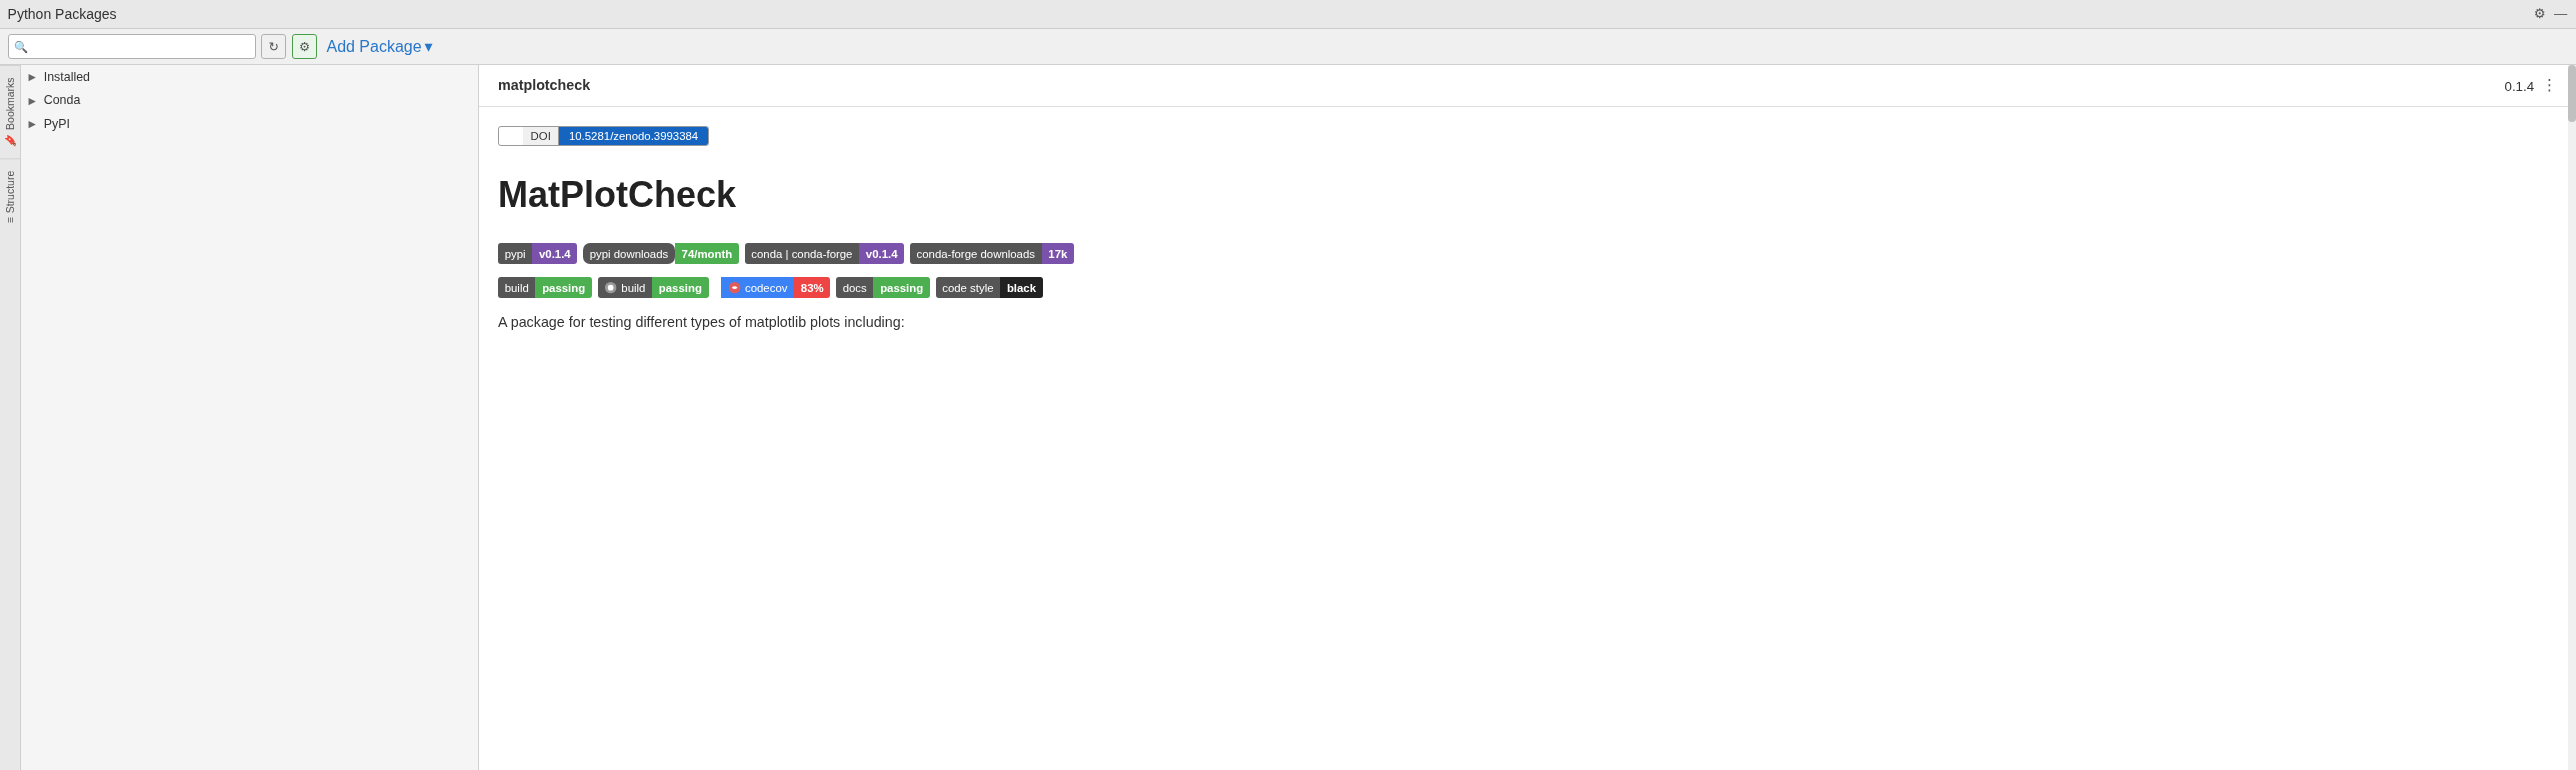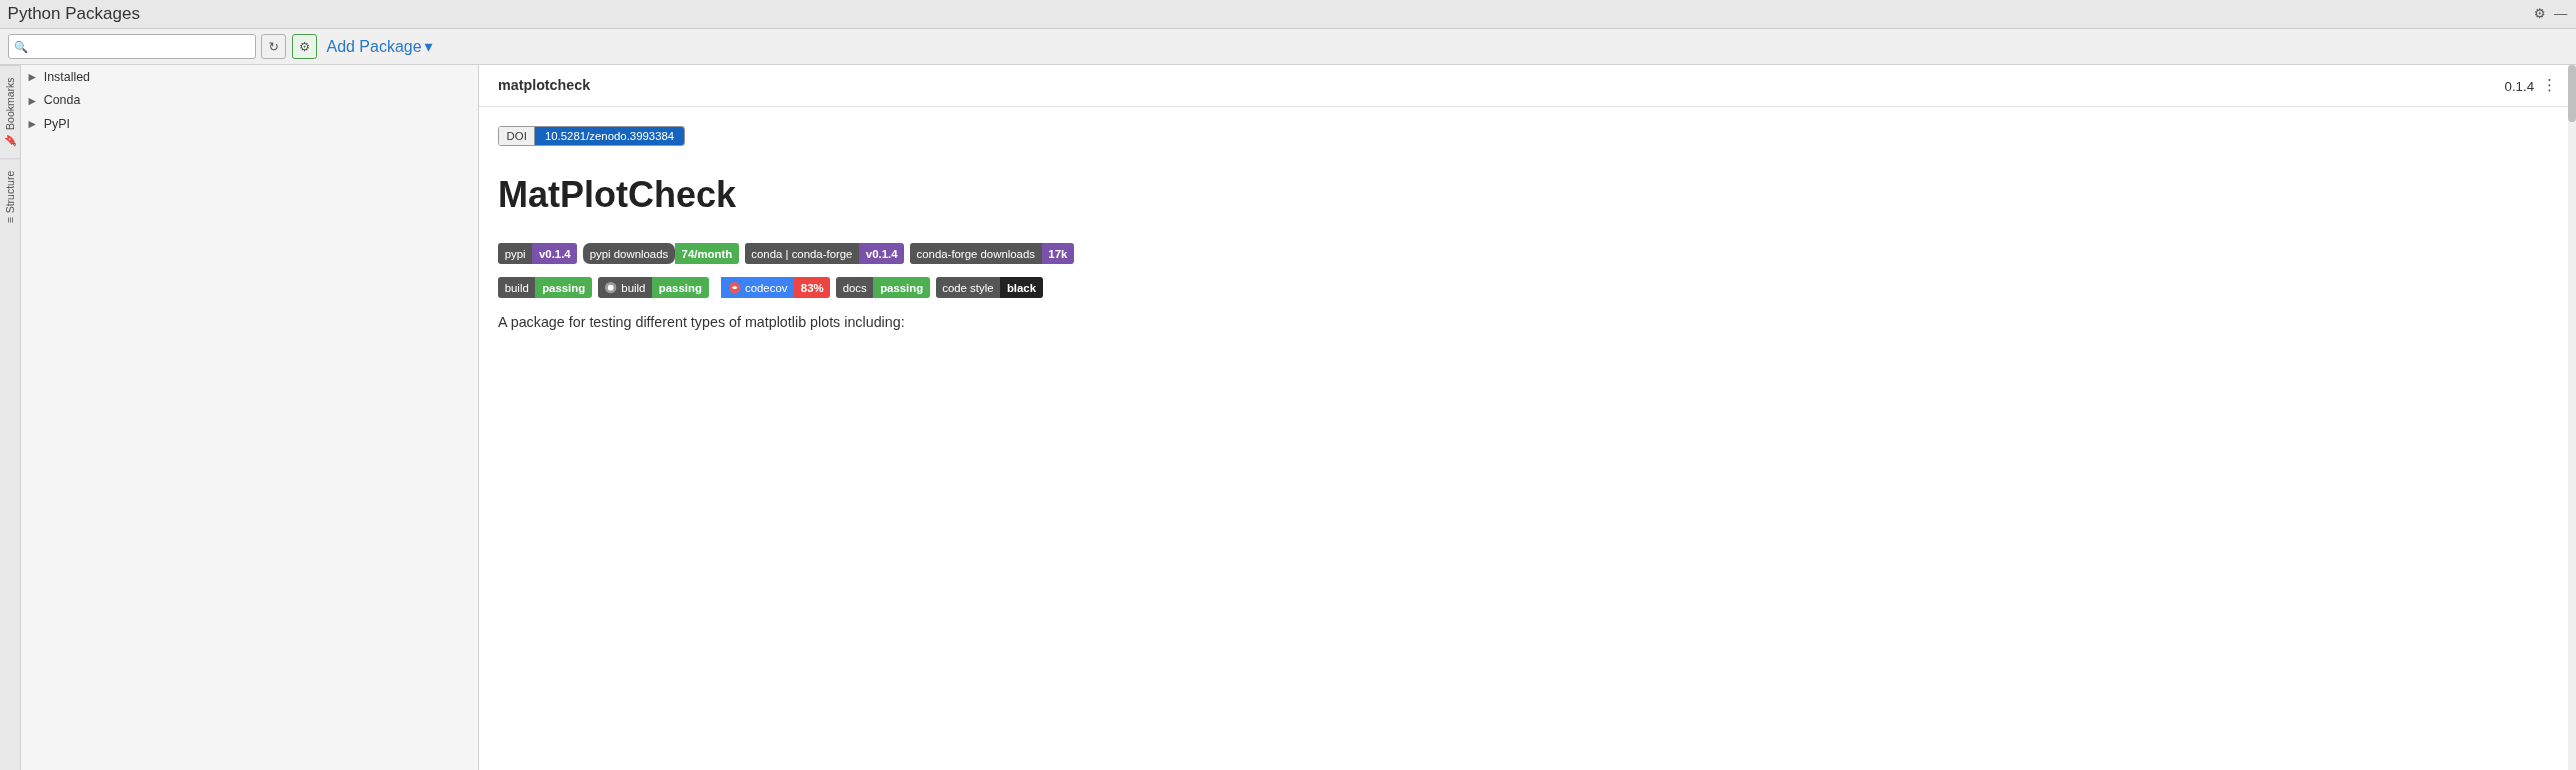--- a/index.html
+++ b/index.html
@@ -18,21 +18,21 @@
       background: #e8e8e8;
       border-bottom: 1px solid #ccc;
       display: flex;
       align-items: center;
       justify-content: space-between;
       padding: 0 7.6px;
       height: 29px;
       flex-shrink: 0;
     }
     .title-bar-title {
-      font-size: 17px;
+      font-size: 14px;
       color: #333;
       font-weight: 500;
     }
     .title-bar-controls {
       display: flex;
       gap: 5.7px;
     }
     .title-bar-btn {
       width: 15.3px;
       height: 15.3px;
@@ -184,20 +184,21 @@
     }
 
     
     .doi-badge {
       display: inline-flex;
       align-items: center;
       border: 1px solid #999;
       border-radius: 2.9px;
       overflow: hidden;
       margin-bottom: 19px;
+      padding-left: 24px;
     }
     .doi-label {
       background: #f0f0f0;
       padding: 2.9px 7.6px;
       font-size: 11.4px;
       color: #333;
       border-right: 1px solid #999;
     }
     .doi-value {
       background: #1565c0;

